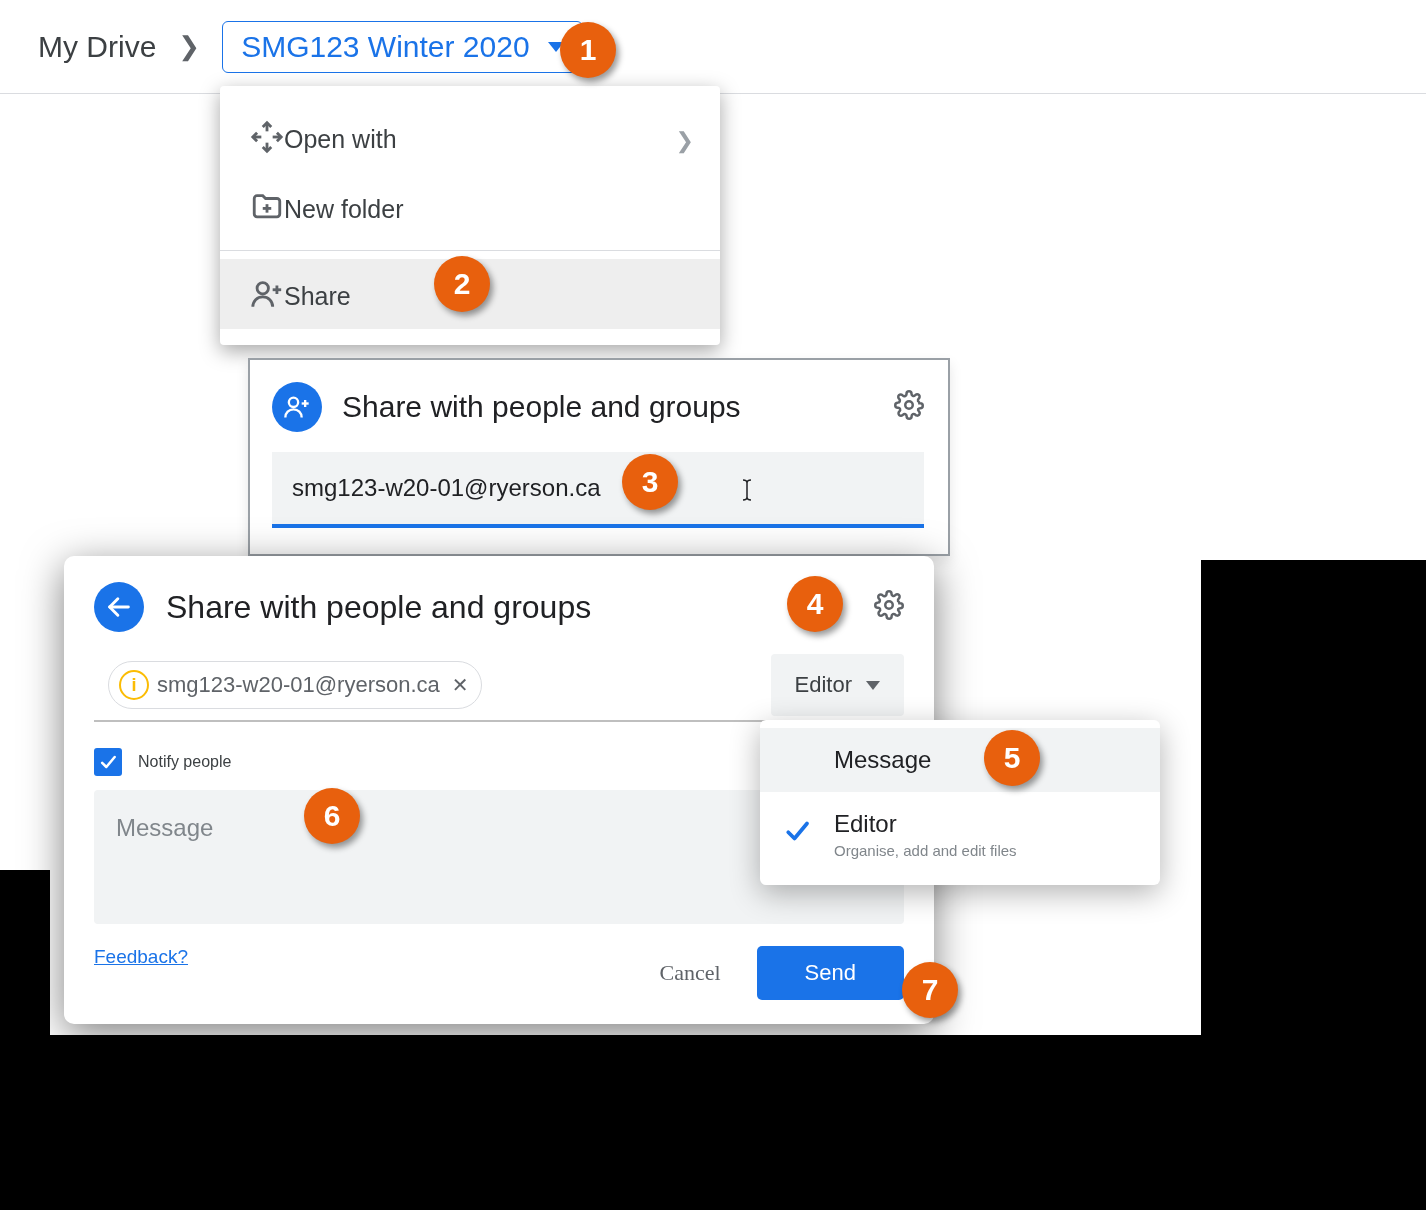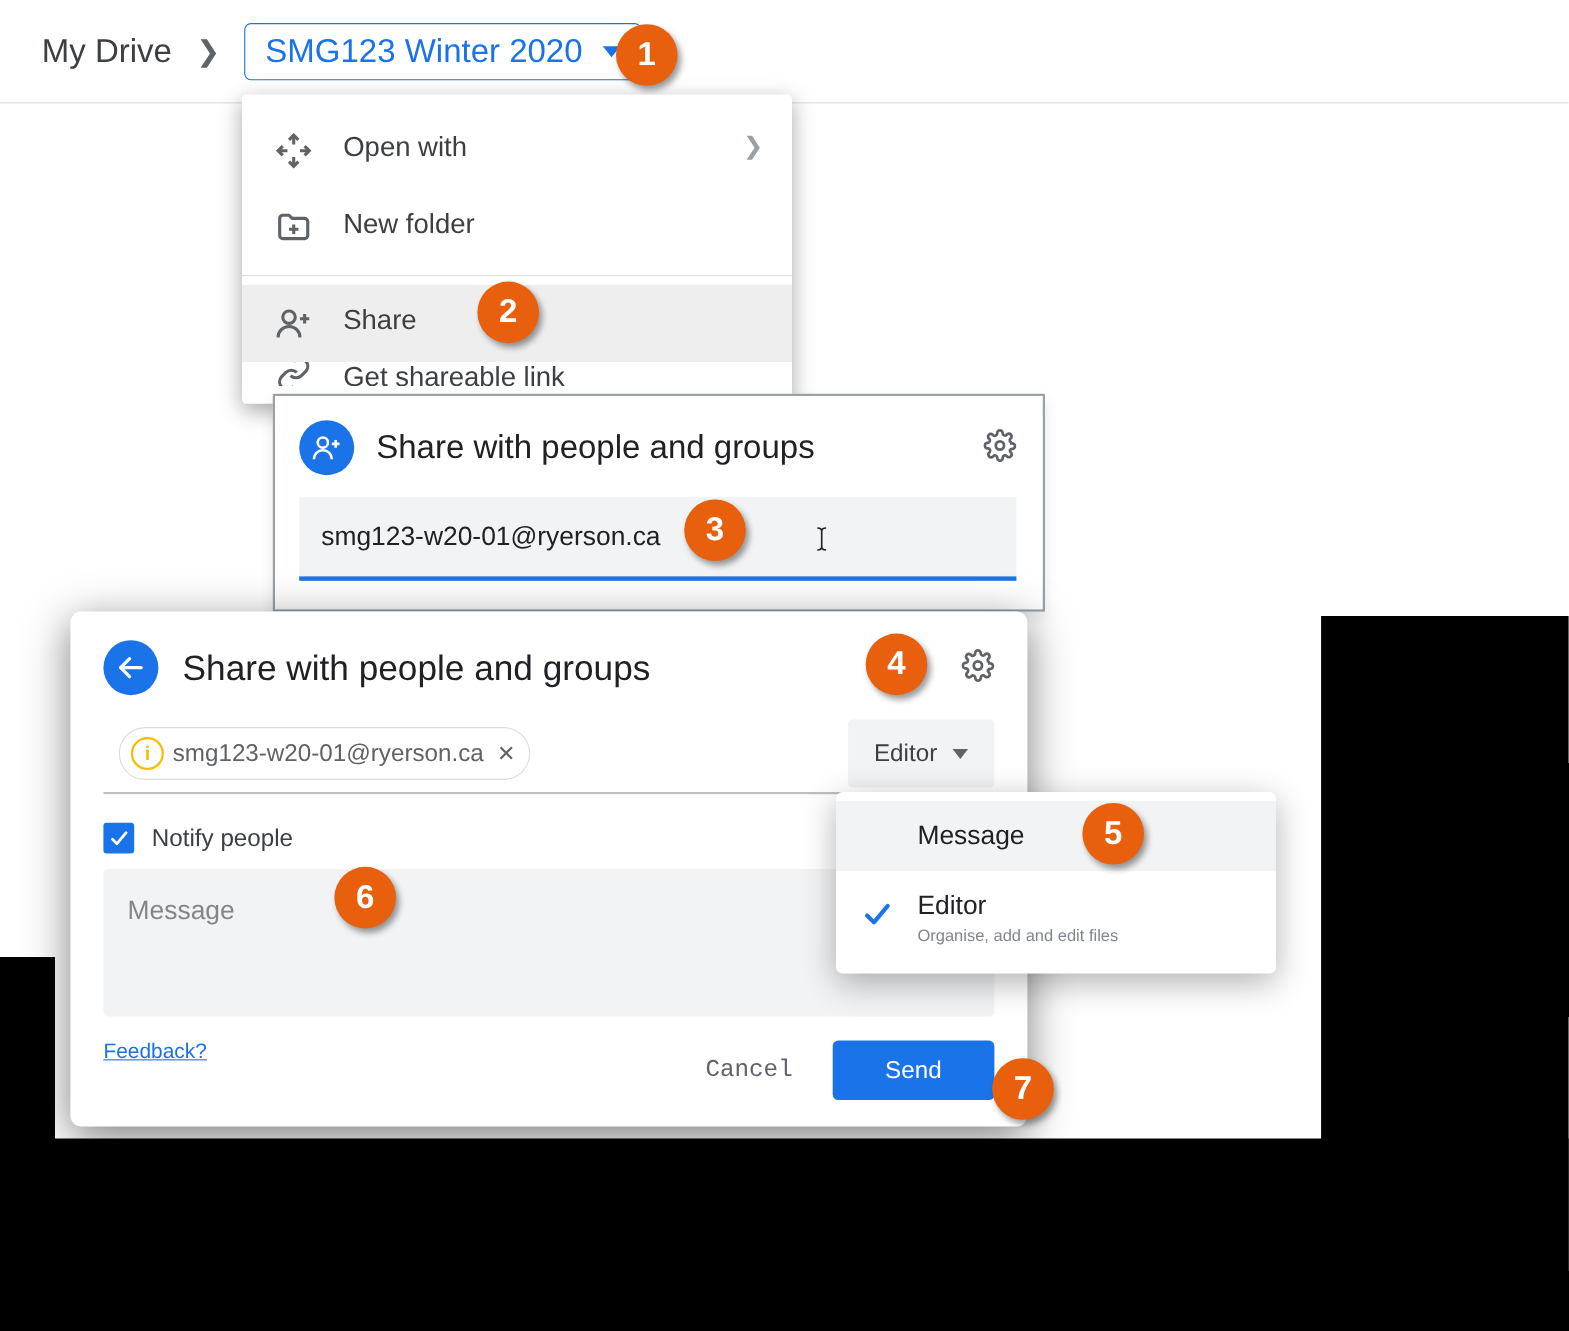--- a/index.html
+++ b/index.html
@@ -55,21 +55,21 @@
   
   .ctx-menu{
     position:absolute;left:220px;top:86px;
     width:500px;
     background:#fff;
     border-radius:4px;
     box-shadow:0 6px 20px rgba(0,0,0,.35);
     padding:16px 0;
   }
   .ctx-item{
-    display:flex;align-items:flex-start;gap:28px;
+    display:flex;align-items:flex-end;
     padding:18px 30px;
     color:var(--dark);
     font-size:25px;
     position:relative;
   }
   .ctx-item.selected{background:#eeeeee;}
   .ctx-sep{height:1px;background:var(--grey-border);margin:8px 0;}
   .ctx-ico{width:34px;height:34px;color:var(--grey-icon);display:flex;align-items:center;justify-content:center}
   .ctx-ico svg{width:34px;height:34px;}
   .ctx-chevron{position:absolute;right:26px;color:#9aa0a6;font-size:22px;}
@@ -128,30 +128,30 @@
     font-size:22px;color:var(--grey-text);
   }
   .chip-ico{width:30px;height:30px;border:2px solid #fbbc04;border-radius:50%;display:flex;align-items:center;justify-content:center;color:#fbbc04;font-weight:bold;font-size:18px;}
   .chip-x{color:#5f6368;font-size:20px;margin-left:4px;}
   .role-btn{
     margin-left:auto;background:var(--light-grey);border:none;border-radius:4px;
     padding:18px 24px;display:flex;align-items:center;gap:14px;
     color:#3c4043;font-size:22px;font-family:inherit;
   }
   .role-btn .tri{width:0;height:0;border-left:7px solid transparent;border-right:7px solid transparent;border-top:9px solid #5f6368;}
-  .notify-row{display:flex;align-items:center;gap:16px;margin-bottom:14px;font-size:22px;color:#3c4043;margin-top:4px;}
+  .notify-row{display:flex;align-items:center;gap:16px;margin-bottom:14px;font-size:16px;color:#3c4043;margin-top:4px;}
   .chk{width:28px;height:28px;background:var(--g-blue);border-radius:3px;display:flex;align-items:center;justify-content:center;color:#fff;}
   .chk svg{width:20px;height:20px;}
   .msg-box{
     flex:1;background:#f1f3f4;border-radius:4px;
     padding:24px 22px;color:#80868b;font-size:24px;
   }
   .dlg-footer{display:flex;align-items:flex-start;margin-top:22px;}
   .fb-link{color:var(--g-blue);font-size:19px;text-decoration:underline;}
-  .btn-cancel{margin-left:auto;background:none;border:none;color:var(--grey-text);font-size:22px;padding:14px 26px;font-family:Liberation Mono, monospace;}
+  .btn-cancel{margin-left:auto;background:none;border:none;color:var(--grey-text);font-size:22px;padding:14px 26px;font-family:Liberation Serif, serif;}
   .btn-send{background:var(--g-blue);border:none;color:#fff;font-size:22px;padding:14px 48px;border-radius:5px;margin-left:10px;font-family:inherit;}
 
   
   .role-dd{
     position:absolute;left:760px;top:720px;
     width:400px;background:#fff;border-radius:6px;
     box-shadow:0 8px 30px rgba(0,0,0,.3);
     padding:8px 0;
   }
   .dd-item{padding:18px 28px 18px 74px;position:relative;font-size:24px;color:#202124;}
@@ -216,29 +216,20 @@
   <div class="ctx-item selected">
     <span class="ctx-ico">
       <svg viewBox="0 0 24 24" fill="none" stroke="currentColor" stroke-width="2">
         <circle cx="9" cy="8" r="4"></circle>
           <path d="M2 21c0-4 3-7 7-7s7 3 7 7"></path>
         <line x1="19" y1="6" x2="19" y2="12"></line>
           <line x1="16" y1="9" x2="22" y2="9"></line>
       </svg>
     </span>
     <span>Share</span>
-  </div>
-  <div class="ctx-partial">
-    <span class="ctx-ico">
-      <svg viewBox="0 0 24 24" fill="none" stroke="currentColor" stroke-width="2">
-        <path d="M10 13a5 5 0 0 0 7 0l3-3a5 5 0 0 0-7-7l-1 1"></path>
-        <path d="M14 11a5 5 0 0 0-7 0l-3 3a5 5 0 0 0 7 7l1-1"></path>
-      </svg>
-    </span>
-    <span>Get shareable link</span>
   </div>
 </div>
 
 <div style="position:absolute;left:260px;top:570px;font-size:25px;color:var(--dark);display:flex;align-items:center;gap:28px;overflow:hidden;height:16px;width:460px;">
   <span class="ctx-ico" style="margin-top:-14px">
     <svg viewBox="0 0 24 24" fill="none" stroke="currentColor" stroke-width="2">
         <circle cx="12" cy="12" r="9"></circle>
         <circle cx="8" cy="10" r="1" fill="currentColor"></circle>
         <circle cx="12" cy="7" r="1" fill="currentColor"></circle>
         <circle cx="16" cy="10" r="1" fill="currentColor"></circle>

